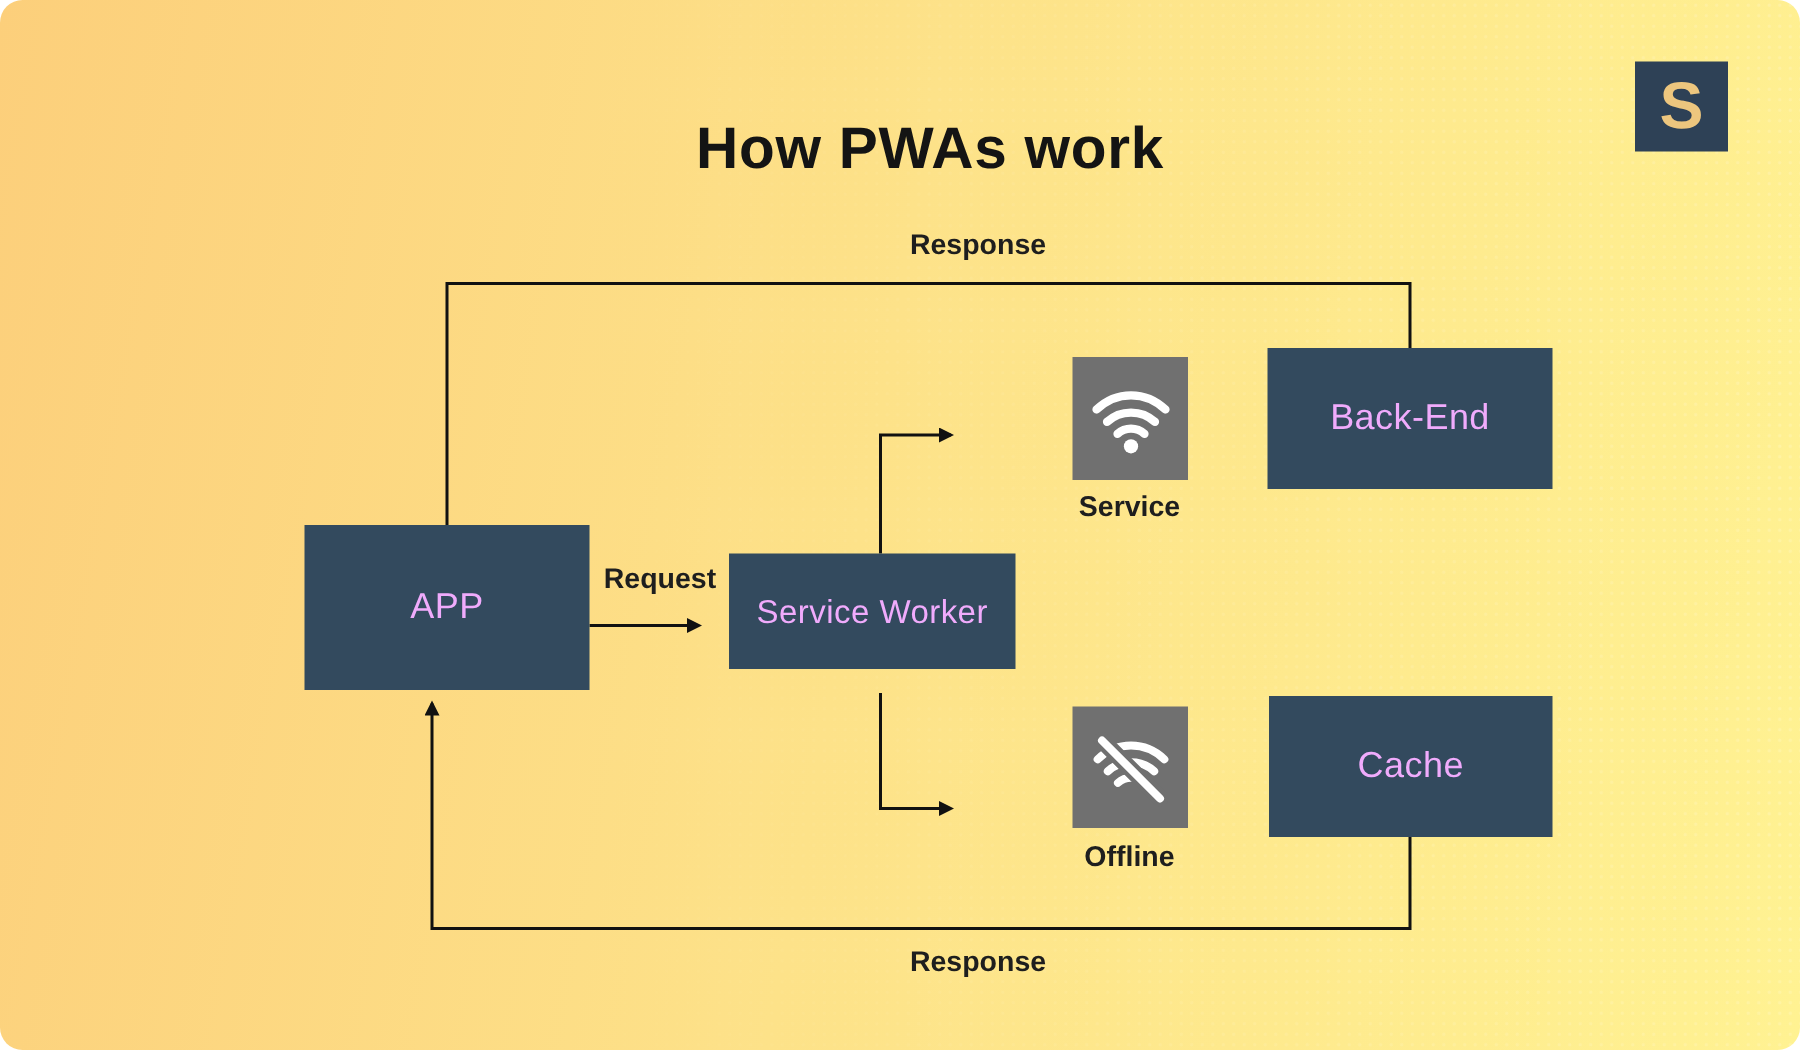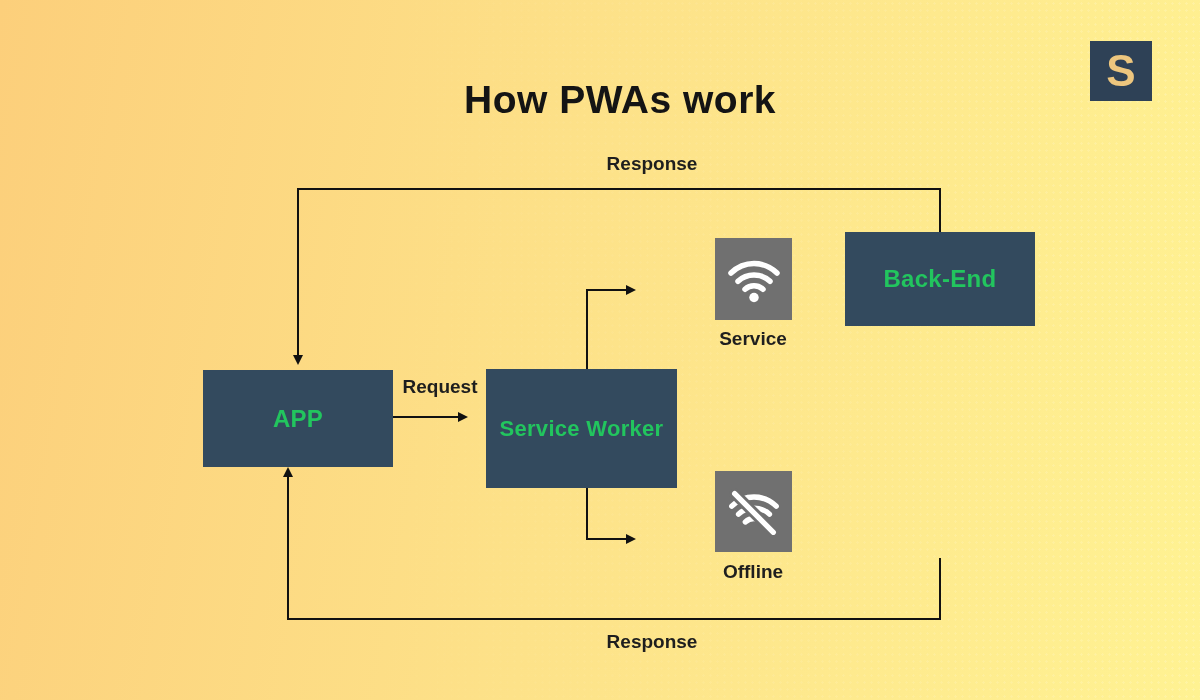--- a/index.html
+++ b/index.html
@@ -4,20 +4,21 @@
 <style>
   html, body { margin: 0; padding: 0; }
   body { font-family: "Liberation Sans", sans-serif; }
 
   #canvas {
     position: relative;
     width: 1200px;
     height: 700px;
     overflow: hidden;
     background: linear-gradient(100deg, #fccf7b 0%, #fde289 48%, #fff292 100%);
+    border-radius: 15px;
   }
   
   #canvas .dots-overlay {
     position: absolute; inset: 0;
     background-image: radial-gradient(rgba(255,255,255,0.45) 1px, transparent 1.4px);
     background-size: 7px 7px;
     opacity: 0.35;
     -webkit-mask-image: linear-gradient(90deg, transparent 30%, #000 100%);
             mask-image: linear-gradient(90deg, transparent 30%, #000 100%);
     pointer-events: none;
@@ -44,27 +45,27 @@
   .logo .letter {
     color: #edc67e;
     font-size: 44px;
     font-weight: 700;
     line-height: 1;
   }
 
   .node {
     position: absolute;
     background: #334a5e;
-    color: #22c55e;
+    color: #f0abfc;
     display: flex; align-items: center; justify-content: center;
-    font-weight: 700;
+    font-weight: 400;
     letter-spacing: 0.3px;
   }
-  .node-app            { left: 203px; top: 370px; width: 190px; height: 97px; font-size: 24px; align-items: center; }
-  .node-service-worker { left: 486px; top: 369px; width: 191px; height: 119px; font-size: 22px; }
+  .node-app            { left: 203px; top: 350px; width: 190px; height: 110px; font-size: 24px; align-items: center; }
+  .node-service-worker { left: 486px; top: 369px; width: 191px; height: 77px; font-size: 22px; }
   .node-back-end       { left: 845px; top: 232px; width: 190px; height: 94px; font-size: 24px; }
   .node-cache          { left: 846px; top: 464px; width: 189px; height: 94px; font-size: 24px; }
 
   .icon-tile {
     position: absolute;
     background: #707070;
     display: flex; align-items: center; justify-content: center;
   }
   .tile-online  { left: 715px; top: 238px; width: 77px; height: 82px; }
   .tile-offline { left: 715px; top: 471px; width: 77px; height: 81px; }
@@ -121,20 +122,23 @@
 
   <div class="node node-app">
     <span>APP</span>
   </div>
   <div class="node node-service-worker">
     <span>Service Worker</span>
   </div>
   <div class="node node-back-end">
     <span>Back-End</span>
   </div>
+  <div class="node node-cache">
+    <span>Cache</span>
+  </div>
 
   <div class="icon-tile tile-online">
     <svg width="60" height="60" viewBox="0 0 24 24">
       <g fill="none" stroke="#ffffff" stroke-width="2.2" stroke-linecap="round">
         <path d="M2.8 9.6 C5.3 7.2 8.5 5.8 12 5.8 C15.5 5.8 18.7 7.2 21.2 9.6"></path>
         <path d="M5.6 12.9 C7.3 11.3 9.5 10.4 12 10.4 C14.5 10.4 16.7 11.3 18.4 12.9"></path>
         <path d="M8.4 16.1 C9.4 15.2 10.6 14.7 12 14.7 C13.4 14.7 14.6 15.2 15.6 16.1"></path>
       </g>
       <circle cx="12" cy="19.4" r="1.9" fill="#ffffff"></circle>
     </svg>

